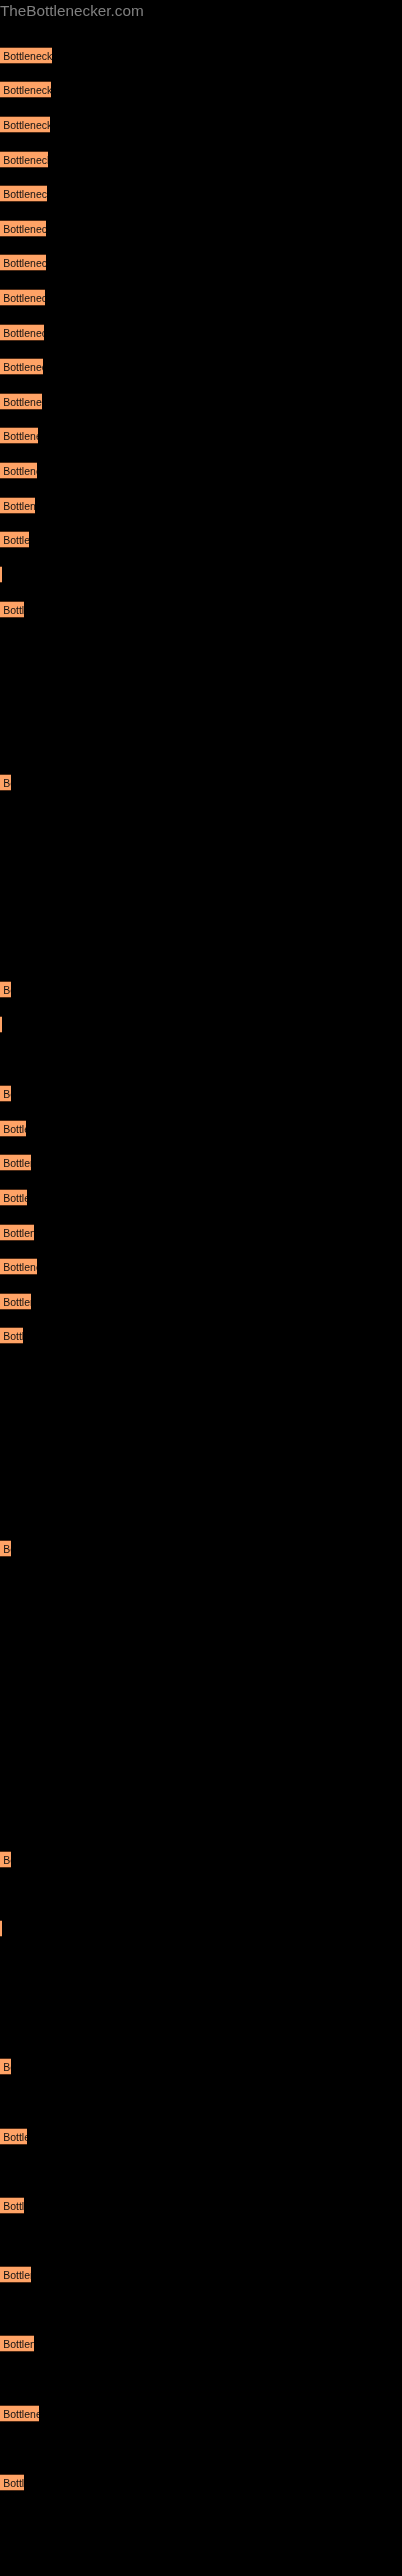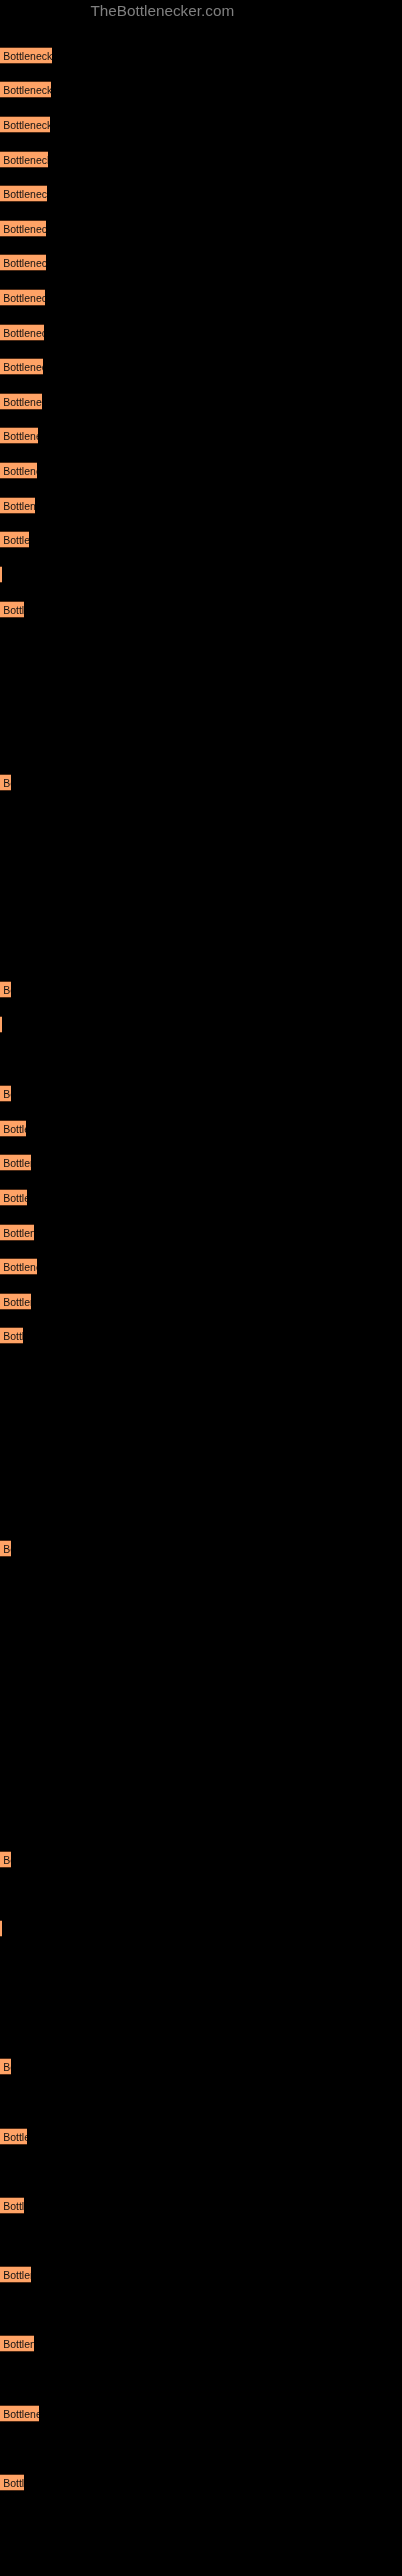--- a/index.html
+++ b/index.html
@@ -12,21 +12,20 @@
     height: 2576px;
     position: relative;
     font-family: "Liberation Sans", sans-serif;
     overflow: hidden;
   }
   #watermark {
     position: absolute;
     top: 0px;
     left: 0;
     width: 331px;
-    text-align: center;
     padding-right: 6.4px;
     box-sizing: border-box;
     color: #808080;
     font-size: 15.3px;
     font-family: "Liberation Sans", sans-serif;
     letter-spacing: 0px;
     line-height: 21px;
     white-space: nowrap;
   }
   #plot {

